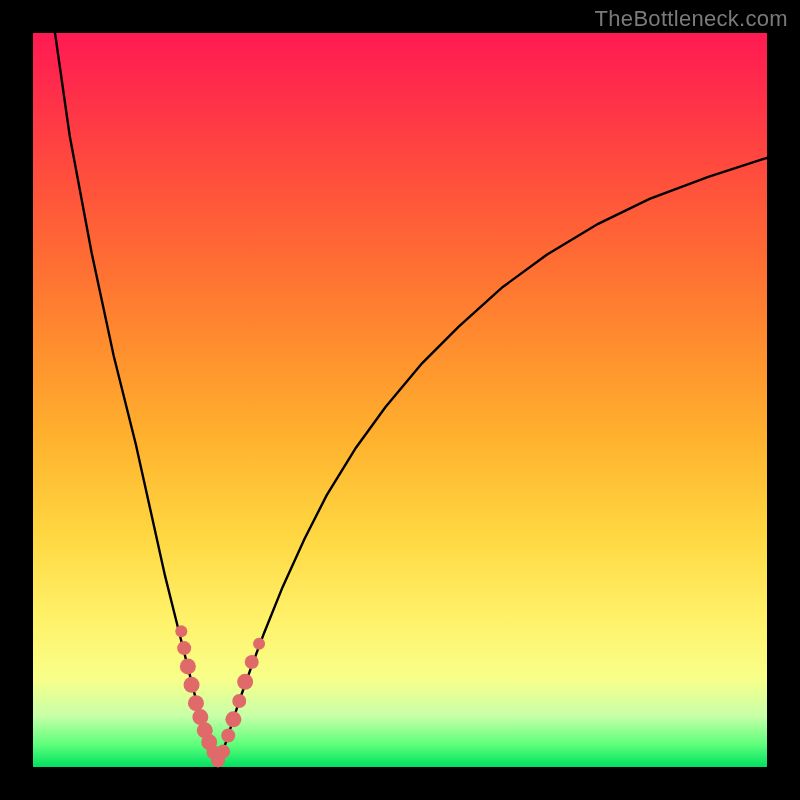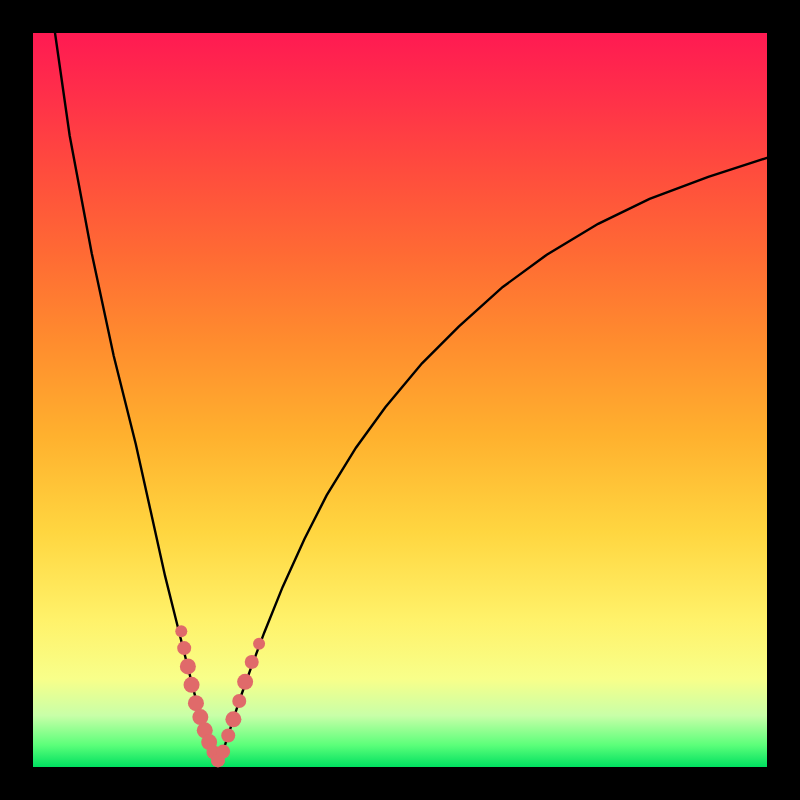--- a/index.html
+++ b/index.html
@@ -81,13 +81,14 @@
           <circle cx="190.11" cy="718.59" r="7" fill="#e06a6a"></circle>
           <circle cx="195.24" cy="702.44" r="7" fill="#e06a6a"></circle>
           <circle cx="200.38" cy="686.29" r="8" fill="#e06a6a"></circle>
           <circle cx="206.25" cy="667.94" r="7" fill="#e06a6a"></circle>
           <circle cx="212.13" cy="648.86" r="8" fill="#e06a6a"></circle>
           <circle cx="218.73" cy="629.04" r="7" fill="#e06a6a"></circle>
           <circle cx="226.07" cy="610.69" r="6" fill="#e06a6a"></circle>
         </g>
     </svg>
   </div>
+  <div class="watermark">TheBottleneck.com</div>
 </div>
 
 </body></html>

